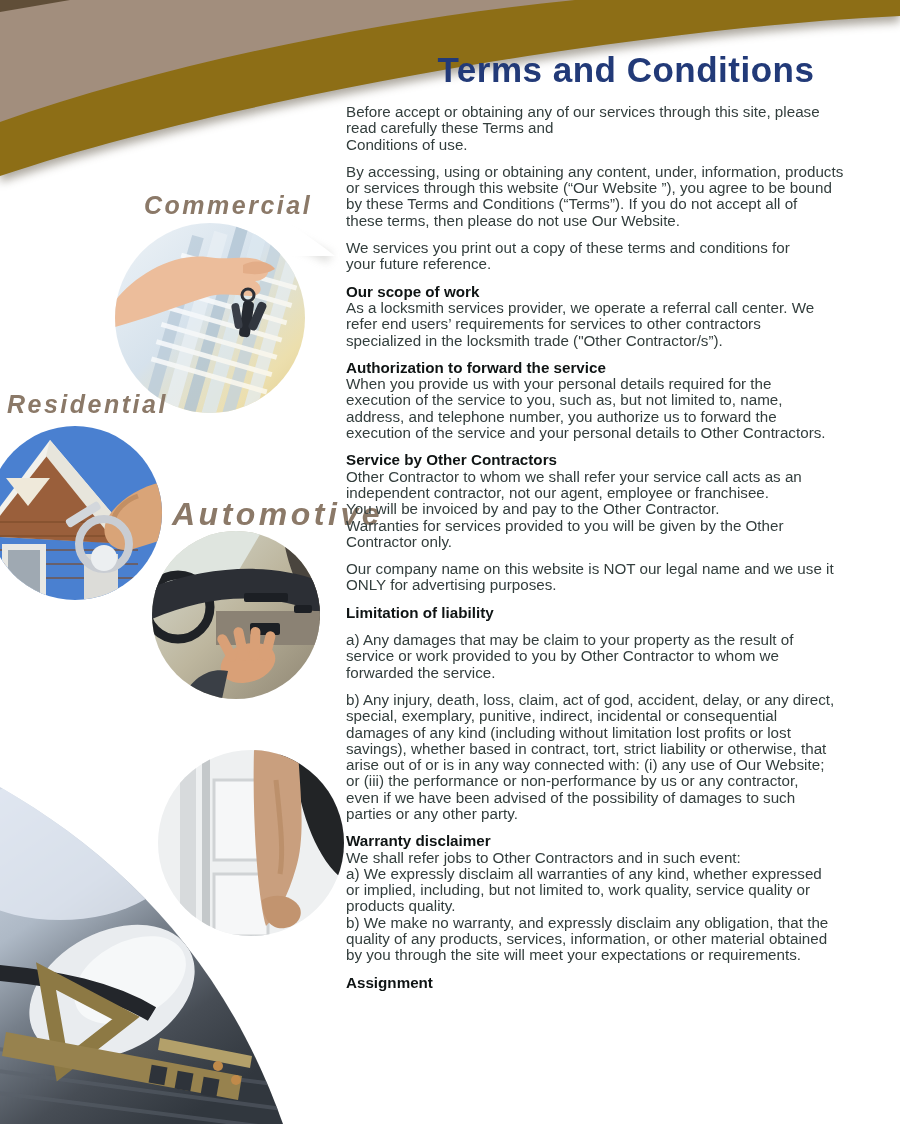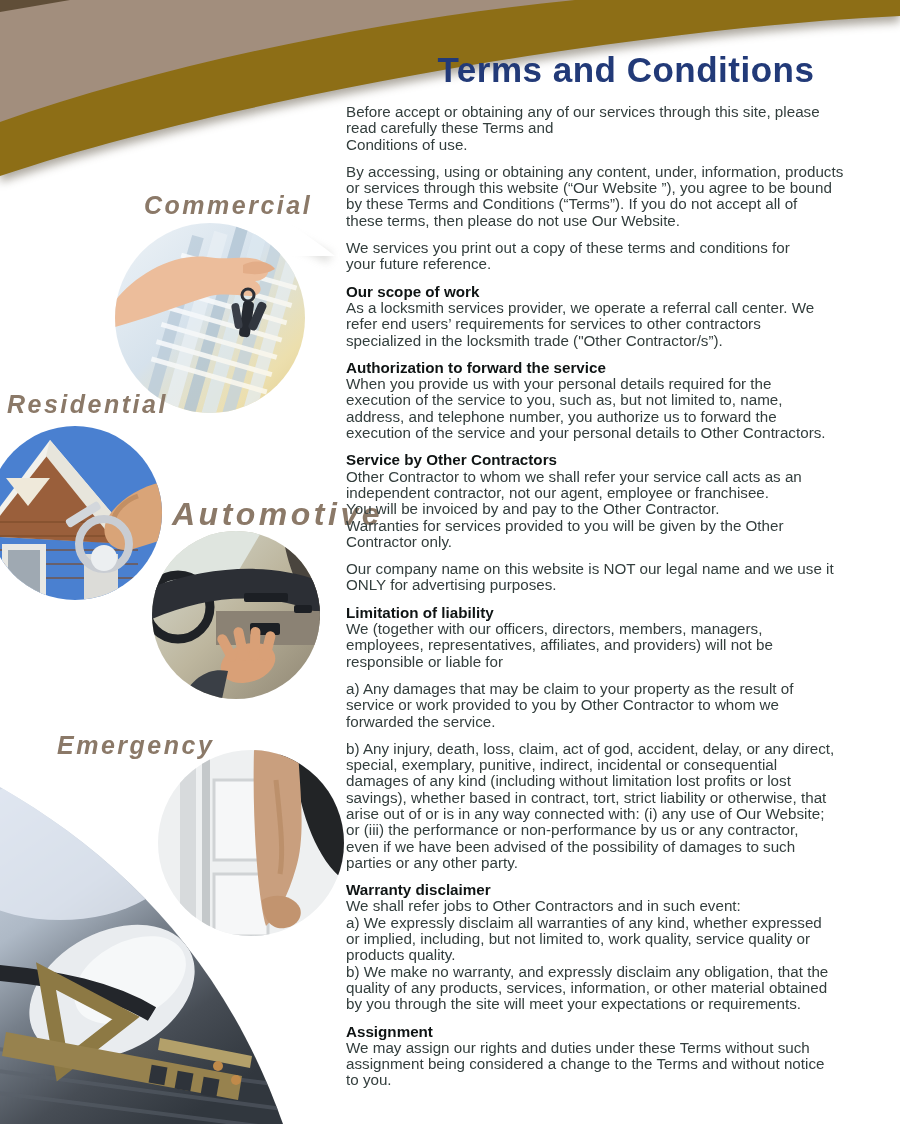--- a/index.html
+++ b/index.html
@@ -144,21 +144,20 @@
         <ellipse cx="96" cy="132" rx="28" ry="19" transform="rotate(-18 96 132)"></ellipse>
         <rect x="70" y="102" width="10" height="30" rx="5" transform="rotate(-28 75 117)"></rect>
         <rect x="84" y="96" width="10" height="34" rx="5" transform="rotate(-12 89 113)"></rect>
         <rect x="98" y="96" width="10" height="34" rx="5" transform="rotate(2 103 113)"></rect>
         <rect x="111" y="100" width="10" height="30" rx="5" transform="rotate(14 116 115)"></rect>
       </g>
       <path d="M30,168 C40,146 58,136 76,140 L70,168 Z" fill="#3a3f46"></path>
     </svg>
   </div>
 
-  <span class="cat-label" style="left:57px;top:731px;">Emergency</span>
 
   <div class="photo-circle" style="left:158px;top:750px;width:186px;height:186px;">
     <svg width="186" height="186" viewBox="0 0 186 186" xmlns="http://www.w3.org/2000/svg">
       <rect width="186" height="186" fill="#eef0f1"></rect>
       <rect x="22" y="0" width="16" height="186" fill="#d7dadc"></rect>
       <rect x="44" y="0" width="8" height="186" fill="#c4c8ca"></rect>
       <rect x="56" y="30" width="54" height="80" fill="#f6f7f8" stroke="#d0d3d5" stroke-width="3"></rect>
       <rect x="56" y="124" width="54" height="62" fill="#f6f7f8" stroke="#d0d3d5" stroke-width="3"></rect>
       <rect x="100" y="100" width="18" height="7" rx="3" fill="#9aa0a5"></rect>
 
@@ -230,40 +229,36 @@
 execution of the service to you, such as, but not limited to, name,
 address, and telephone number, you authorize us to forward the
 execution of the service and your personal details to Other Contractors.</span></p>
         <p class="para"><b class="sec-h">Service by Other Contractors</b><span>Other Contractor to whom we shall refer your service call acts as an
 independent contractor, not our agent, employee or franchisee.
 You will be invoiced by and pay to the Other Contractor.
 Warranties for services provided to you will be given by the Other
 Contractor only.</span></p>
         <p class="para"><span>Our company name on this website is NOT our legal name and we use it
 ONLY for advertising purposes.</span></p>
-        <p class="para"><b class="sec-h">Limitation of liability</b><span>We (together with our officers, directors, members, managers,
-employees, representatives, affiliates, and providers) will not be
-responsible or liable for</span></p>
+        <p class="para"><b class="sec-h">Limitation of liability</b></p>
         <p class="para"><span>a) Any damages that may be claim to your property as the result of
 service or work provided to you by Other Contractor to whom we
 forwarded the service.</span></p>
         <p class="para"><span>b) Any injury, death, loss, claim, act of god, accident, delay, or any direct,
 special, exemplary, punitive, indirect, incidental or consequential
 damages of any kind (including without limitation lost profits or lost
 savings), whether based in contract, tort, strict liability or otherwise, that
 arise out of or is in any way connected with: (i) any use of Our Website;
 or (iii) the performance or non-performance by us or any contractor,
 even if we have been advised of the possibility of damages to such
 parties or any other party.</span></p>
         <p class="para"><b class="sec-h">Warranty disclaimer</b><span>We shall refer jobs to Other Contractors and in such event:
 a) We expressly disclaim all warranties of any kind, whether expressed
 or implied, including, but not limited to, work quality, service quality or
 products quality.
 b) We make no warranty, and expressly disclaim any obligation, that the
 quality of any products, services, information, or other material obtained
 by you through the site will meet your expectations or requirements.</span></p>
-        <p class="para"><b class="sec-h">Assignment</b><span>We may assign our rights and duties under these Terms without such
-assignment being considered a change to the Terms and without notice
-to you.</span></p>
+        <p class="para"><b class="sec-h">Assignment</b></p>
       </div>
   </div>
 
 </div>
 
 </body></html>

